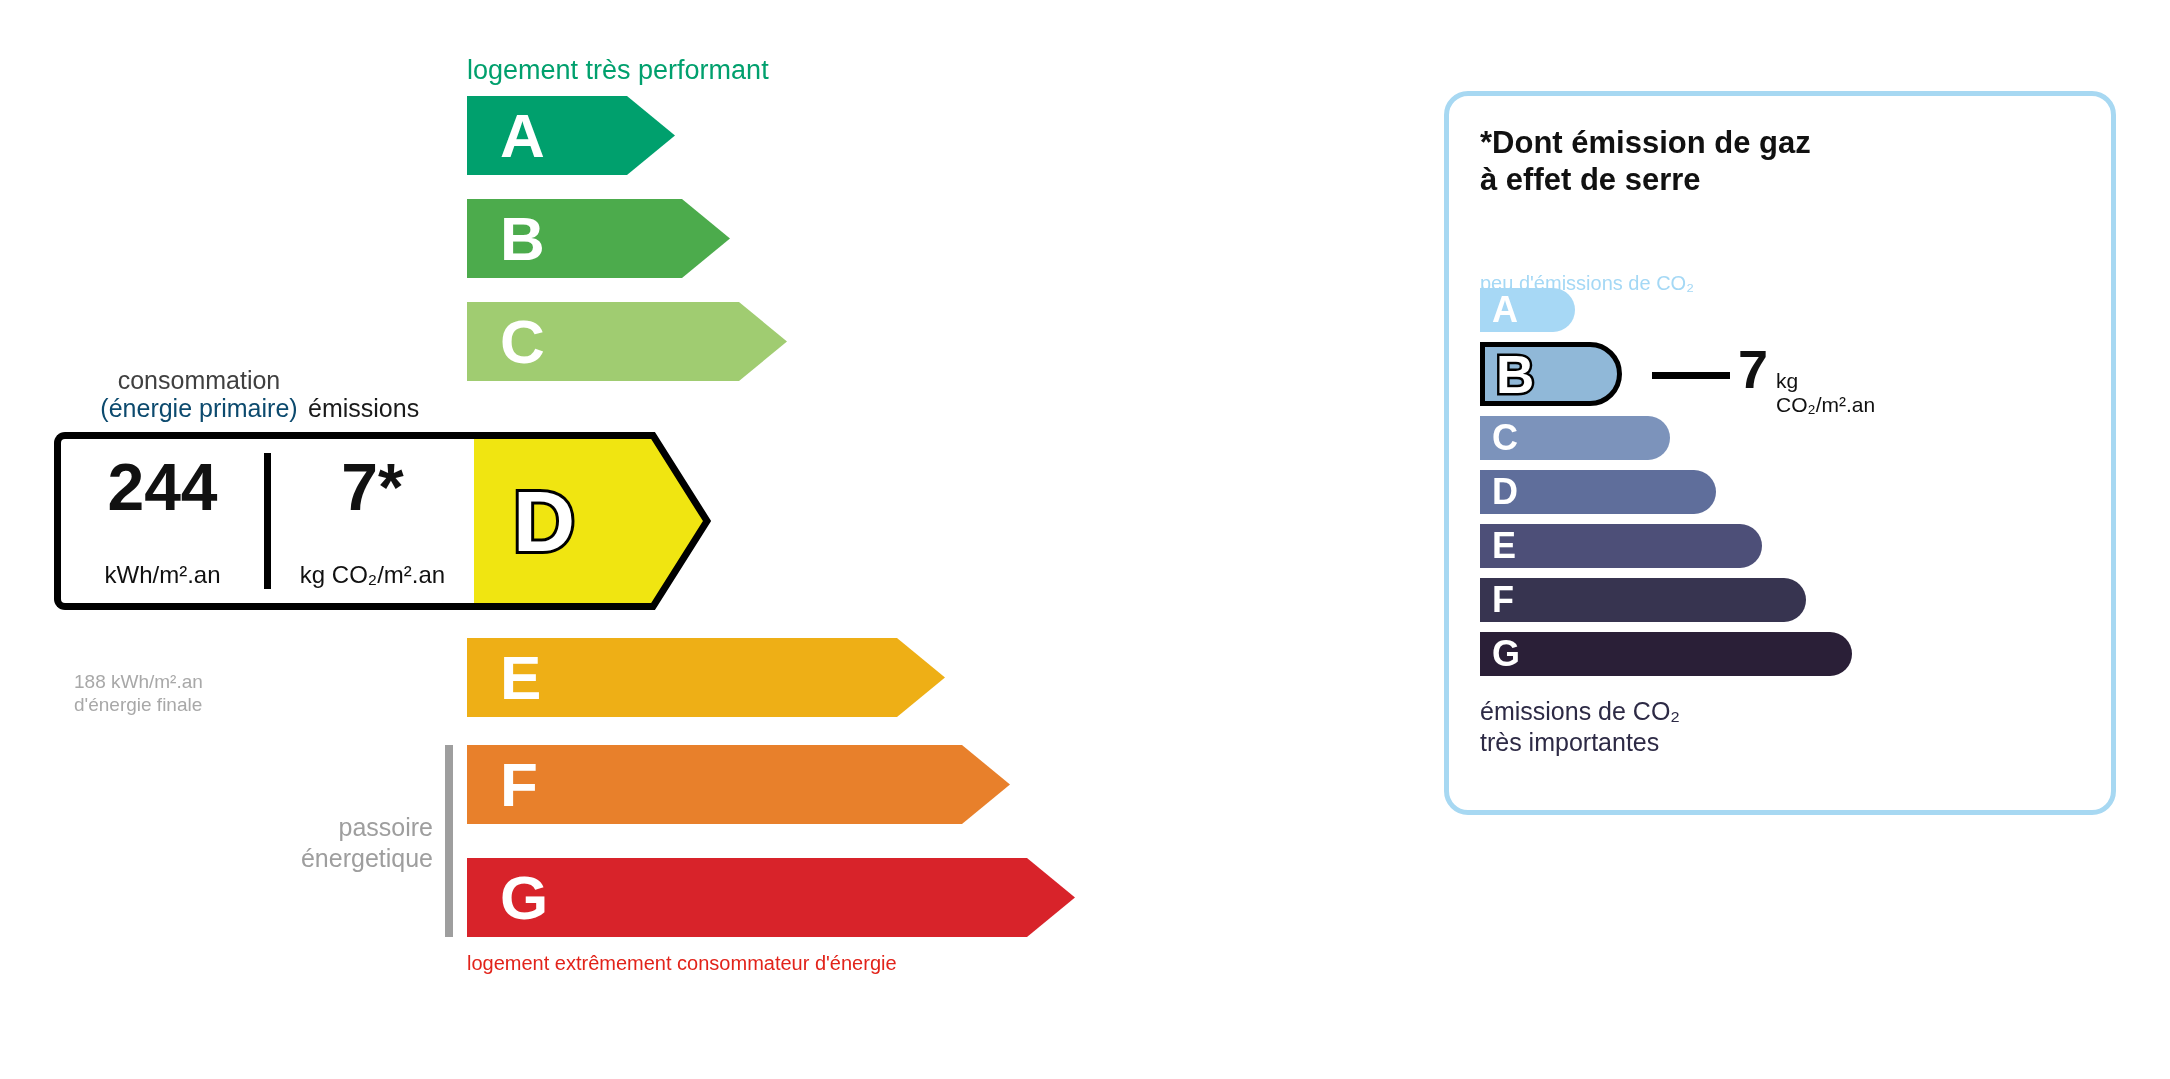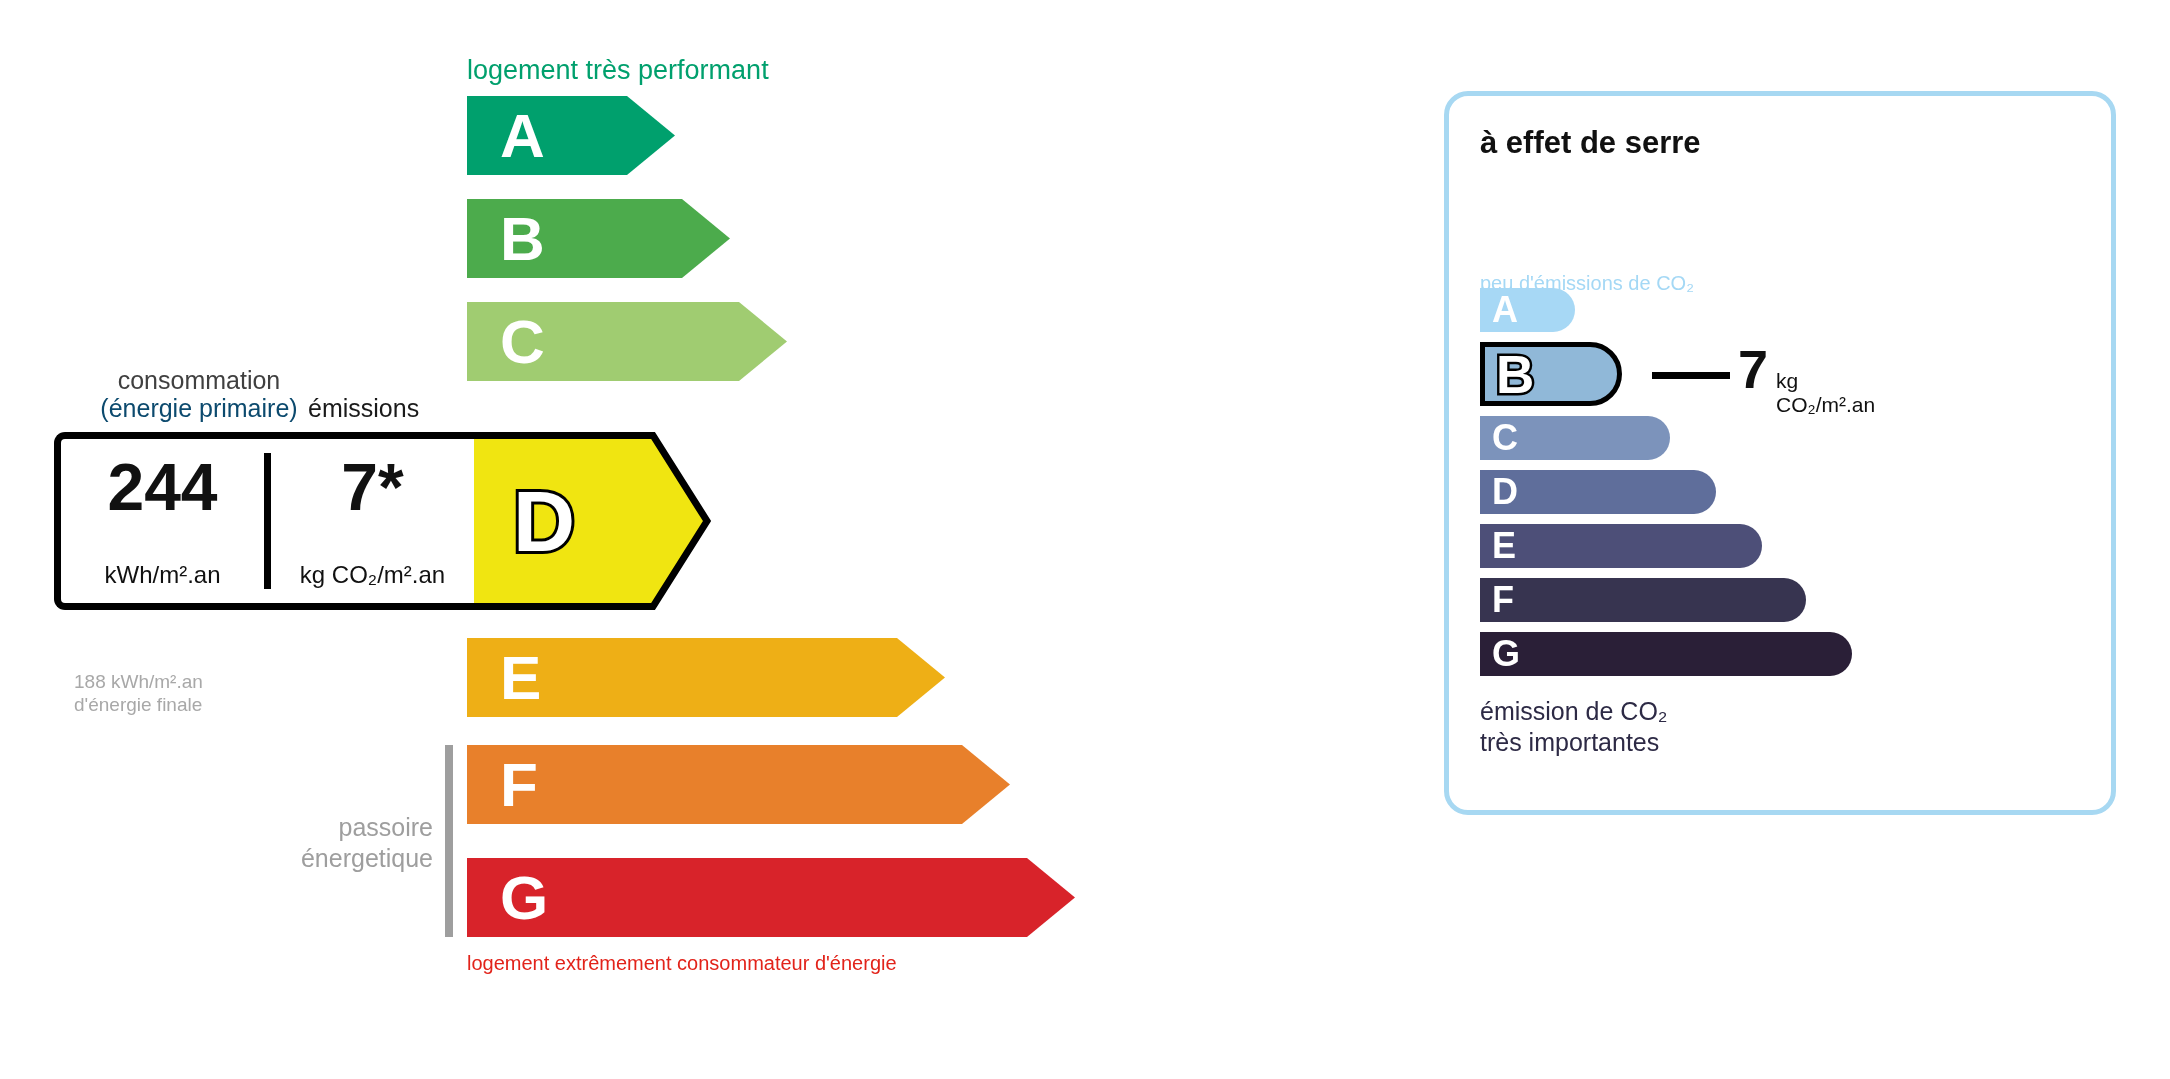--- a/index.html
+++ b/index.html
@@ -210,20 +210,21 @@
 
     <div id="final-energy">
       <div>188 kWh/m².an</div>
       <div>d'énergie finale</div>
     </div>
   </div>
 
   <div id="co2-panel">
 
     <div id="co2-title">
+      <div>*Dont émission de gaz</div>
       <div>à effet de serre</div>
     </div>
 
     <div id="co2-top-caption">peu d'émissions de CO₂</div>
 
     <div class="co2-row" style="top:192px;width:95px;">
       <div class="co2-bar" style="width:95px;background:#a7d8f5;"></div>
       <span class="co2-letter">A</span>
     </div>
 
@@ -256,18 +257,18 @@
       <div class="co2-bar" style="width:326px;background:#373450;"></div>
       <span class="co2-letter">F</span>
     </div>
 
     <div class="co2-row" style="top:536px;width:372px;">
       <div class="co2-bar" style="width:372px;background:#2a1f37;"></div>
       <span class="co2-letter">G</span>
     </div>
 
     <div id="co2-bottom-caption">
-      <div>émission de CO₂</div>
+      <div>émissions de CO₂</div>
       <div>très importantes</div>
     </div>
   </div>
 
 </div>
 
 </body></html>

